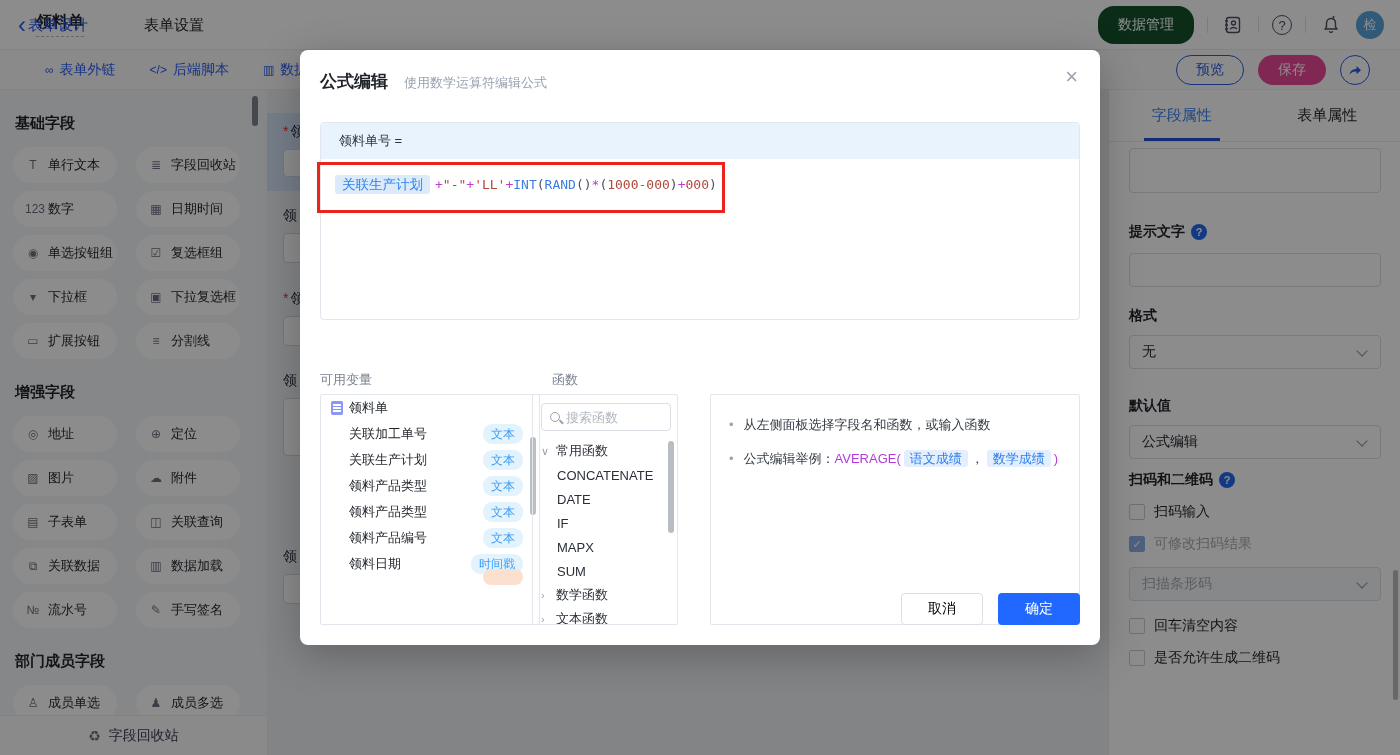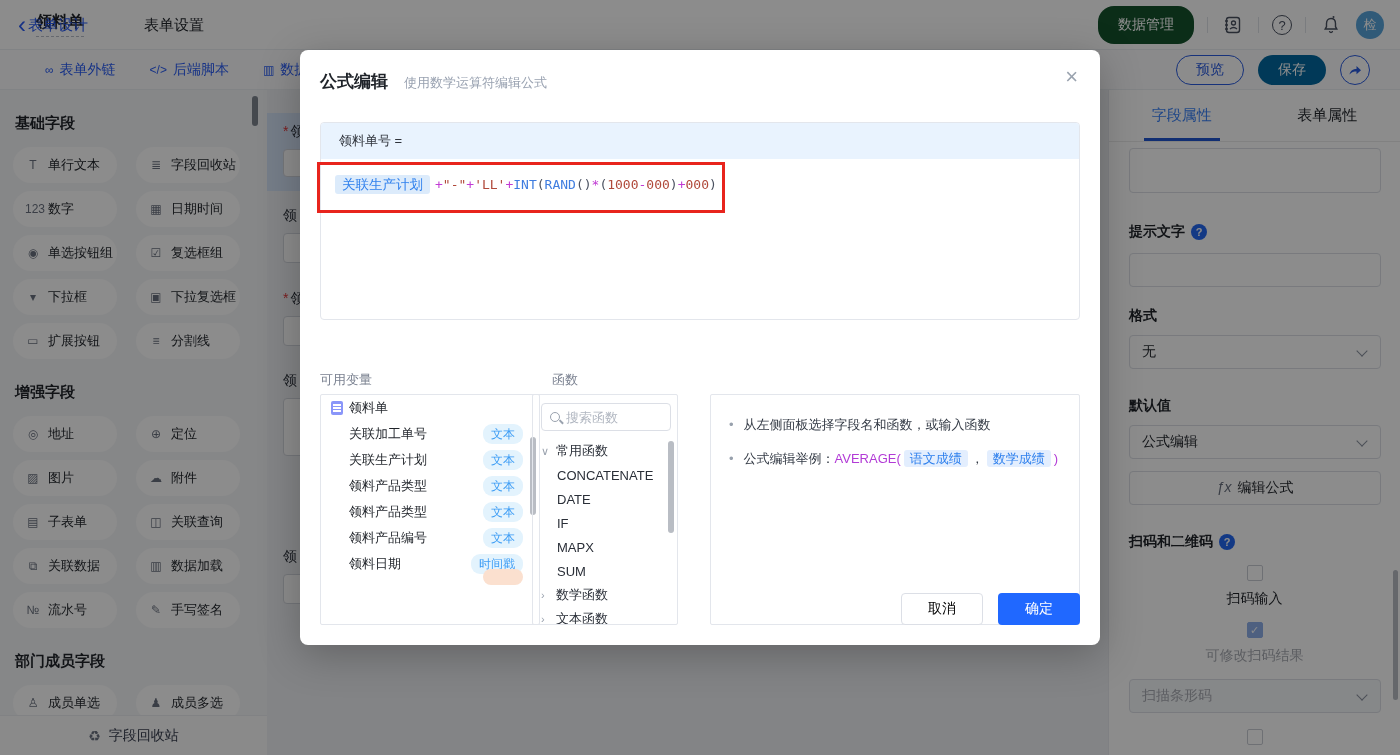--- a/index.html
+++ b/index.html
@@ -28,21 +28,21 @@
             display:flex; align-items:center; justify-content:center; cursor:pointer; }
   
   .toolbar { position:absolute; left:0; top:50px; width:1400px; height:40px; background:#fbfcfd;
              border-bottom:1px solid #eceef2; display:flex; align-items:center; }
   .tool-links { display:flex; gap:34px; margin-left:45px; }
   .tool-link { color:#2a5cf4; font-size:14px; display:flex; align-items:center; gap:6px; cursor:pointer; }
   .tool-link .g { font-size:12px; }
   .tool-right { position:absolute; right:30px; top:5px; display:flex; align-items:flex-start; gap:14px; }
   .btn-outline-pill { border:1px solid #2b5ce0; color:#2b5ce0; background:#fff; border-radius:16px;
                       height:30px; width:68px; font-size:14px; cursor:pointer; }
-  .btn-solid-pill { border:none; color:#fff; background:#0369a1; border-radius:16px;
+  .btn-solid-pill { border:none; color:#fff; background:#ec4899; border-radius:16px;
                     height:30px; width:68px; font-size:14px; cursor:pointer; }
   .share-circ { width:30px; height:30px; border:1px solid #2b5ce0; border-radius:50%; background:#fff;
                 display:flex; align-items:center; justify-content:center; cursor:pointer; }
   
   .lsidebar { position:absolute; left:0; top:90px; width:267px; height:665px; background:#f5f6f8; padding:24px 0 0 13px; }
   .lsb-scroll { position:absolute; left:252px; top:6px; width:6px; height:30px; background:#7e858f; border-radius:3px; }
   .sec-title { font-size:15px; font-weight:bold; margin:0 0 14px 2px; }
   .pill-grid { display:flex; flex-wrap:wrap; gap:8px 19px; width:240px; margin-bottom:24px; }
   .fpill { width:104px; height:36px; background:#fff; border-radius:18px; display:flex; align-items:center;
            padding-left:12px; gap:7px; font-size:13px; cursor:pointer; white-space:nowrap; }
@@ -70,21 +70,21 @@
   .r-label { font-size:14px; font-weight:bold; display:flex; align-items:center; gap:6px; }
   .q-icon { width:16px; height:16px; border-radius:50%; background:#2468f2; color:#fff; font-size:11px;
             display:inline-flex; align-items:center; justify-content:center; }
   .r-select { width:252px; height:34px; border:1px solid #dcdfe6; border-radius:4px; background:#fff;
               display:flex; align-items:center; padding:0 12px; font-size:14px; cursor:pointer; position:relative; }
   .r-select.disabled { background:#f5f7fa; color:#a8abb2; cursor:default; }
   .chev { width:8px; height:8px; border-right:1.5px solid #8a919f; border-bottom:1.5px solid #8a919f;
           transform:rotate(45deg); position:absolute; right:14px; top:11px; }
   .r-btn { width:252px; height:34px; border:1px solid #dcdfe6; border-radius:4px; background:#fff;
            font-size:14px; cursor:pointer; color:#1f2329; }
-  .cb-row { display:flex; align-items:center; gap:9px; margin-bottom:14px; font-size:14px; cursor:pointer;flex-direction:column; }
+  .cb-row { display:flex; align-items:center; gap:9px; margin-bottom:14px; font-size:14px; cursor:pointer; }
   .cb { width:16px; height:16px; border:1px solid #c9cdd4; border-radius:2px; background:#fff; flex:none;
         display:flex; align-items:center; justify-content:center; font-size:11px; color:#fff; }
   .cb.checked { background:#8fb0ea; border-color:#8fb0ea; }
   .cb-row.muted { color:#a8abb2; }
   .r-scroll { position:absolute; right:2px; top:480px; width:5px; height:130px; background:#b8bcc4; border-radius:3px; }
   
   .overlay { position:absolute; inset:0; background:rgba(0,0,0,0.45); z-index:10; }
   .modal { position:absolute; left:300px; top:50px; width:800px; height:595px; background:#fff;
            border-radius:8px; z-index:20; box-shadow:0 10px 40px rgba(0,0,0,.25); }
   .m-head { display:flex; align-items:baseline; padding:20px 20px 0 20px; }
@@ -352,23 +352,20 @@
         <span>无</span>
           <span class="chev"></span>
       </div>
       <div class="r-label" style="margin-bottom:10px;">
         <span>默认值</span>
       </div>
       <div class="r-select" style="margin-bottom:12px;">
         <span>公式编辑</span>
           <span class="chev"></span>
       </div>
-      <button class="r-btn" style="margin-bottom:28px;">
-        <span class="fx-g">ƒx</span><span>编辑公式</span>
-      </button>
       <div class="r-label" style="margin-bottom:14px;">
         <span>扫码和二维码</span>
           <span class="q-icon">?</span>
       </div>
       <div>
           <div class="cb-row">
             <span class="cb"></span>
             <span>扫码输入</span>
           </div>
           <div class="cb-row muted">

